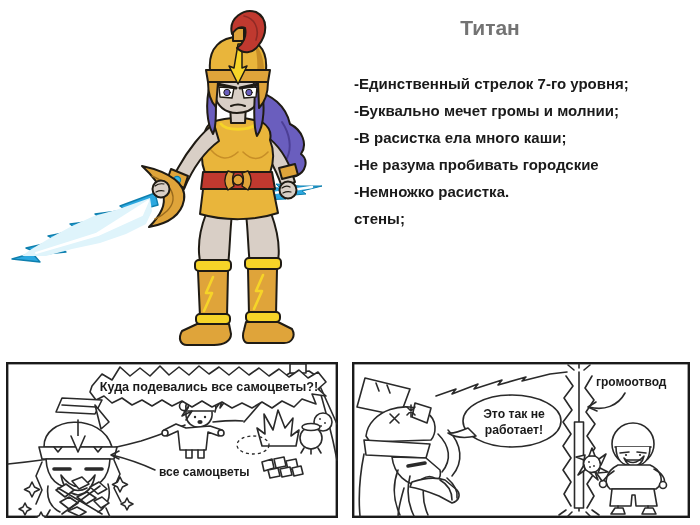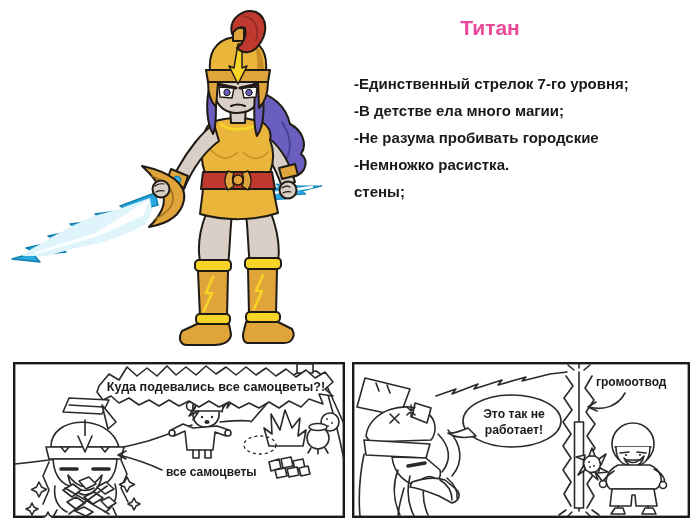--- a/index.html
+++ b/index.html
@@ -1,24 +1,24 @@
 <!DOCTYPE html>
 <html><head>
 <meta charset="utf-8">
 <style>
   html,body{margin:0;padding:0;background:#fff;}
   .canvas{position:relative;width:700px;height:525px;background:#ffffff;overflow:hidden;
           font-family:"Liberation Sans",sans-serif;}
   .char-art{position:absolute;left:0;top:0;width:350px;height:360px;}
   .title{position:absolute;left:350px;top:16px;width:280px;text-align:center;
-         font-size:21px;font-weight:bold;color:#ec4899;}
+         font-size:21px;font-weight:bold;color:#737373;}
   .traits{position:absolute;left:354px;top:70px;color:#1a1a1a;}
   .traits .line{font-size:15px;font-weight:bold;line-height:27px;white-space:nowrap;}
   .panel{position:absolute;top:362px;height:156px;}
-  .panel-left{left:13px;width:332px;}
+  .panel-left{left:6px;width:332px;}
   .panel-right{left:352px;width:338px;}
   .panel svg{display:block;width:100%;height:100%;}
   svg text{font-family:"Liberation Sans",sans-serif;font-weight:bold;fill:#1a1a1a;}
   .ln{fill:#ffffff;stroke:#2a2a2a;stroke-width:1.6;stroke-linejoin:round;stroke-linecap:round;}
   .lnn{fill:none;stroke:#2a2a2a;stroke-width:1.6;stroke-linejoin:round;stroke-linecap:round;}
   .thick{stroke-width:3.6;}
 </style>
 </head>
 <body>
 
@@ -124,21 +124,22 @@
         <rect x="233" y="28" width="11" height="13" fill="#dfa43a"></rect>
         <path d="M232,34 C228,18 244,8 256,12 C268,18 268,34 258,46 C252,54 243,54 237,48 C243,44 247,36 245,28 C241,26 236,28 232,34 Z" fill="#c0392f"></path>
         <path d="M244,16 C254,18 260,28 256,40" fill="none" stroke="#8e2a25" stroke-width="1.6"></path>
       </g>
     </g>
   </svg>
 
   <div class="title">Титан</div>
   <div class="traits">
     <div class="line">-Единственный стрелок 7-го уровня;</div>
-    <div class="line">-В детстве ела много магии;</div>
+    <div class="line">-Буквально мечет громы и молнии;</div>
+    <div class="line">-В расистка ела много каши;</div>
     <div class="line">-Не разума пробивать городские</div>
     <div class="line">-Немножко расистка.</div>
     <div class="line">стены;</div>
   </div>
 
   <div class="panel panel-left">
     <svg viewBox="0 0 332 156">
       <rect x="1.2" y="1.2" width="329.6" height="153.6" fill="#ffffff" stroke="#1a1a1a" stroke-width="2.4"></rect>
 
       <g class="lnn">

